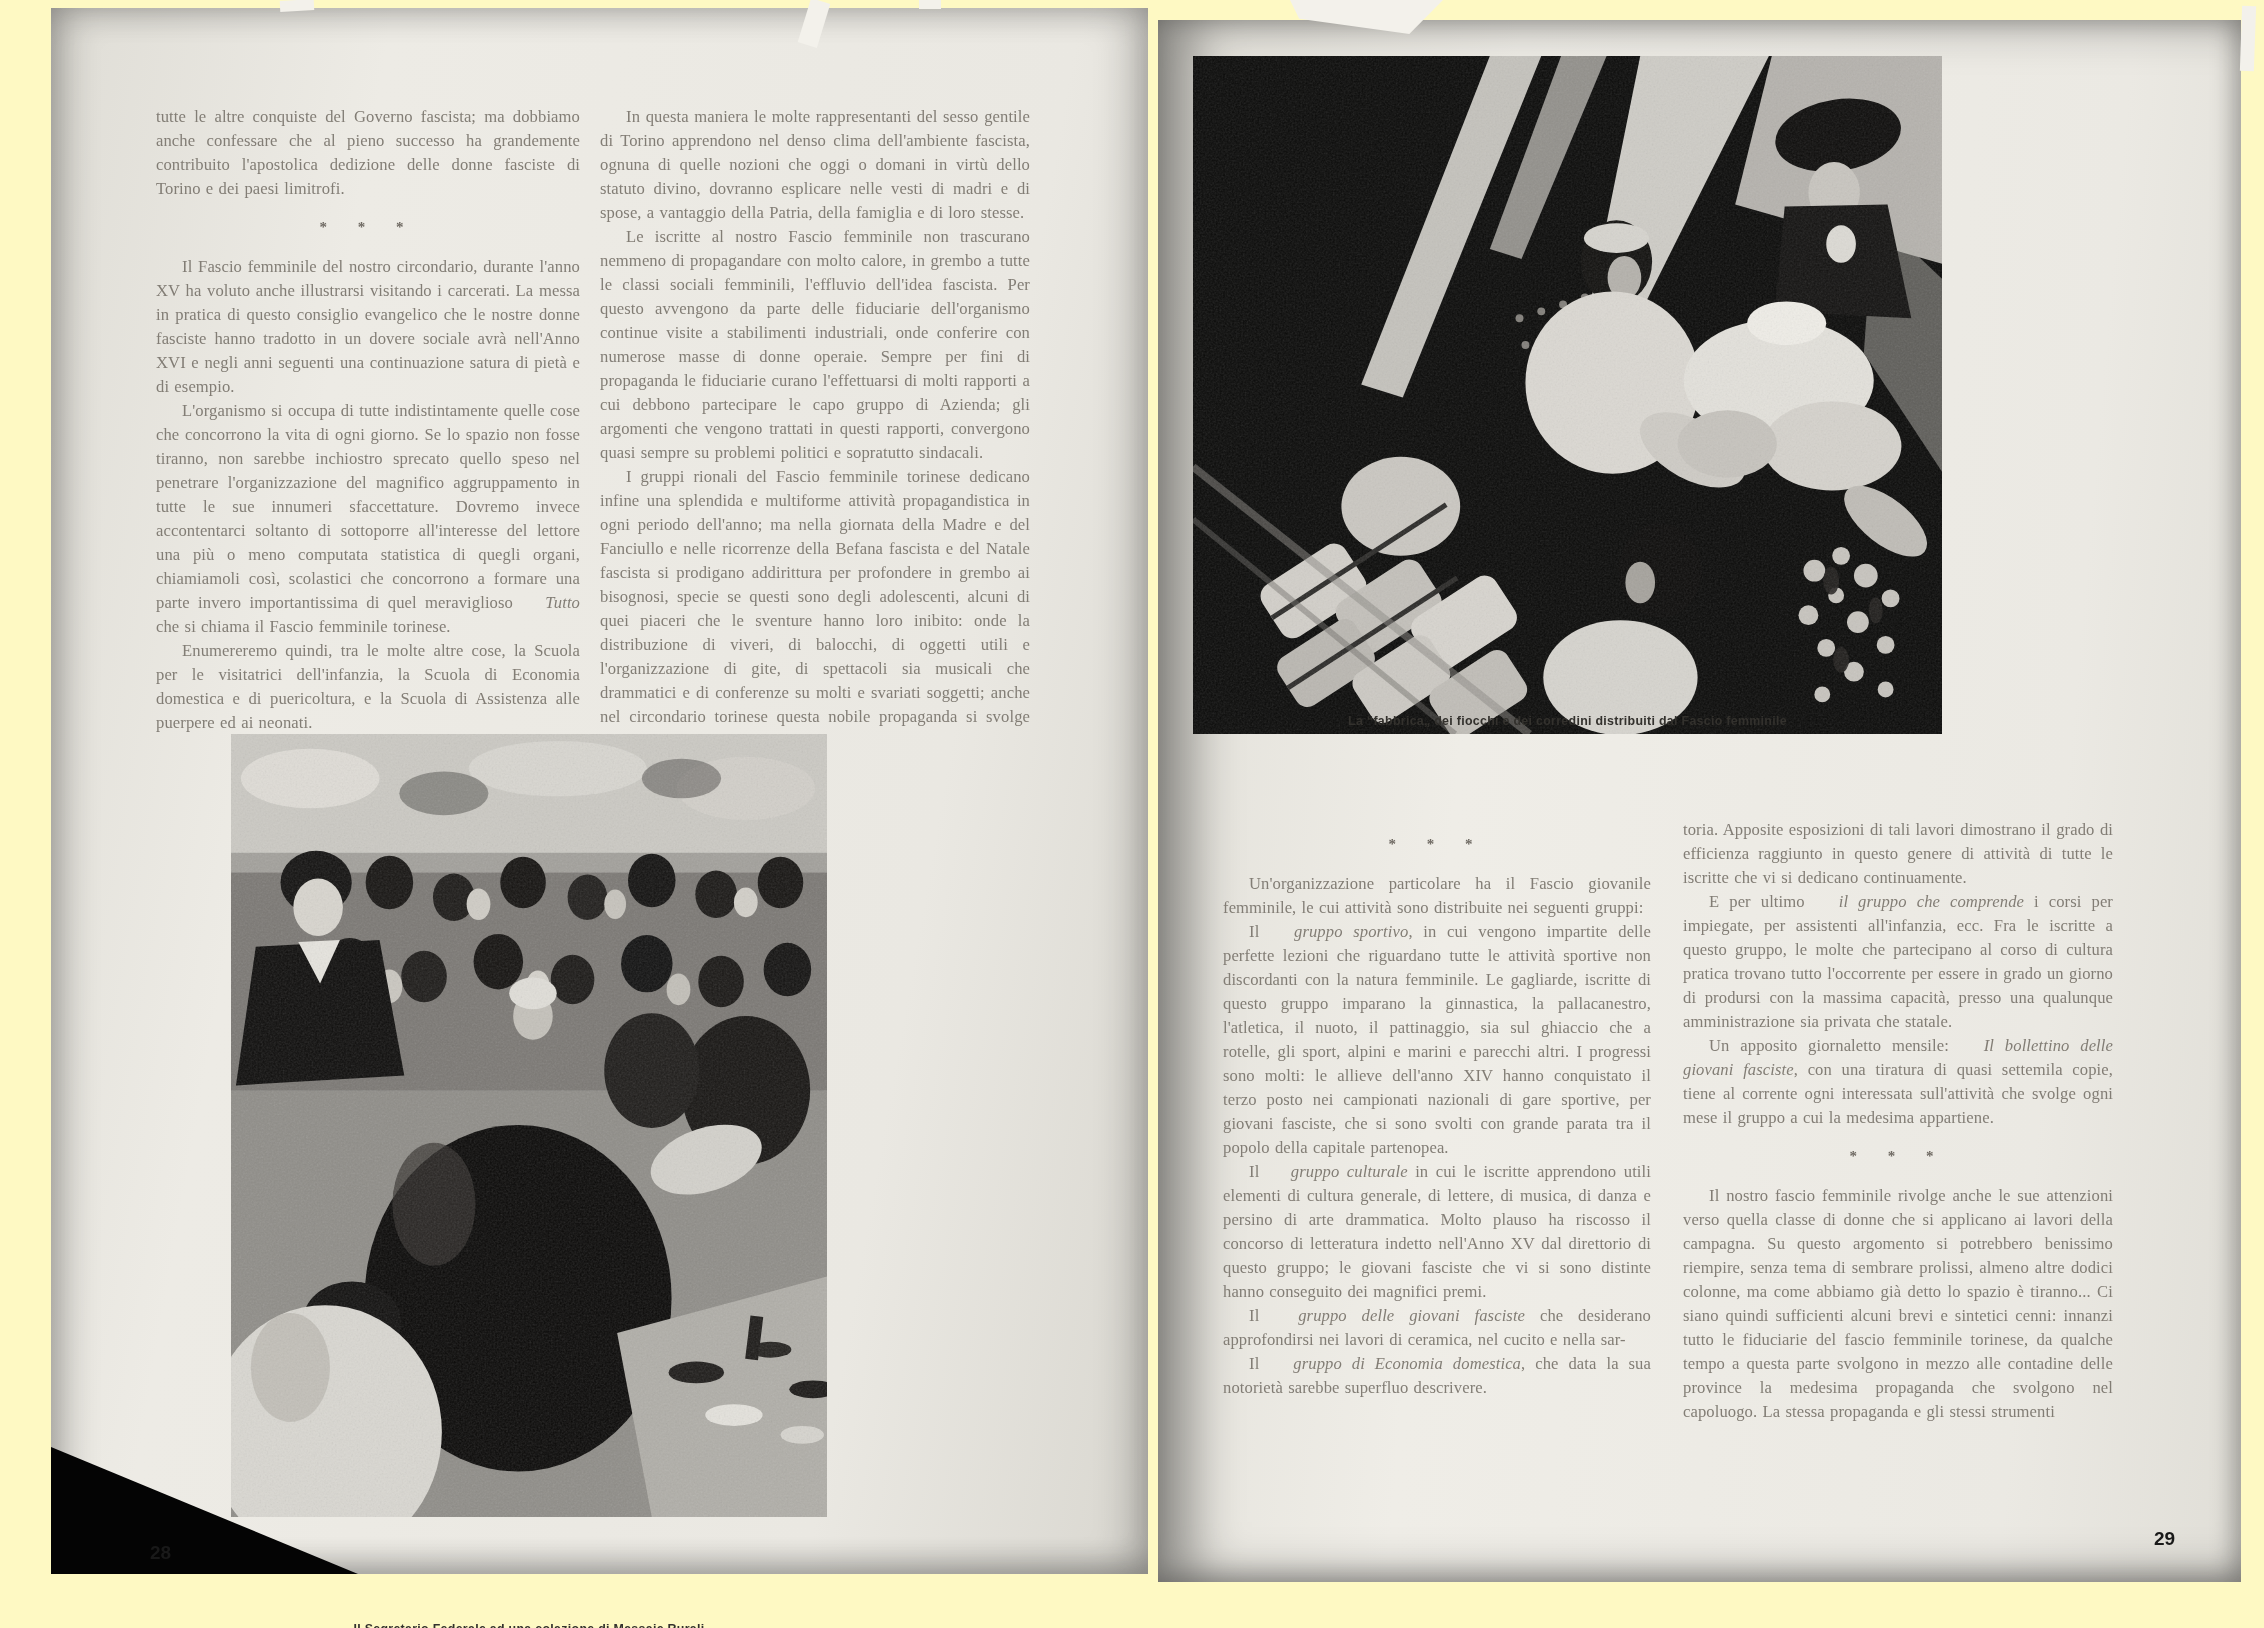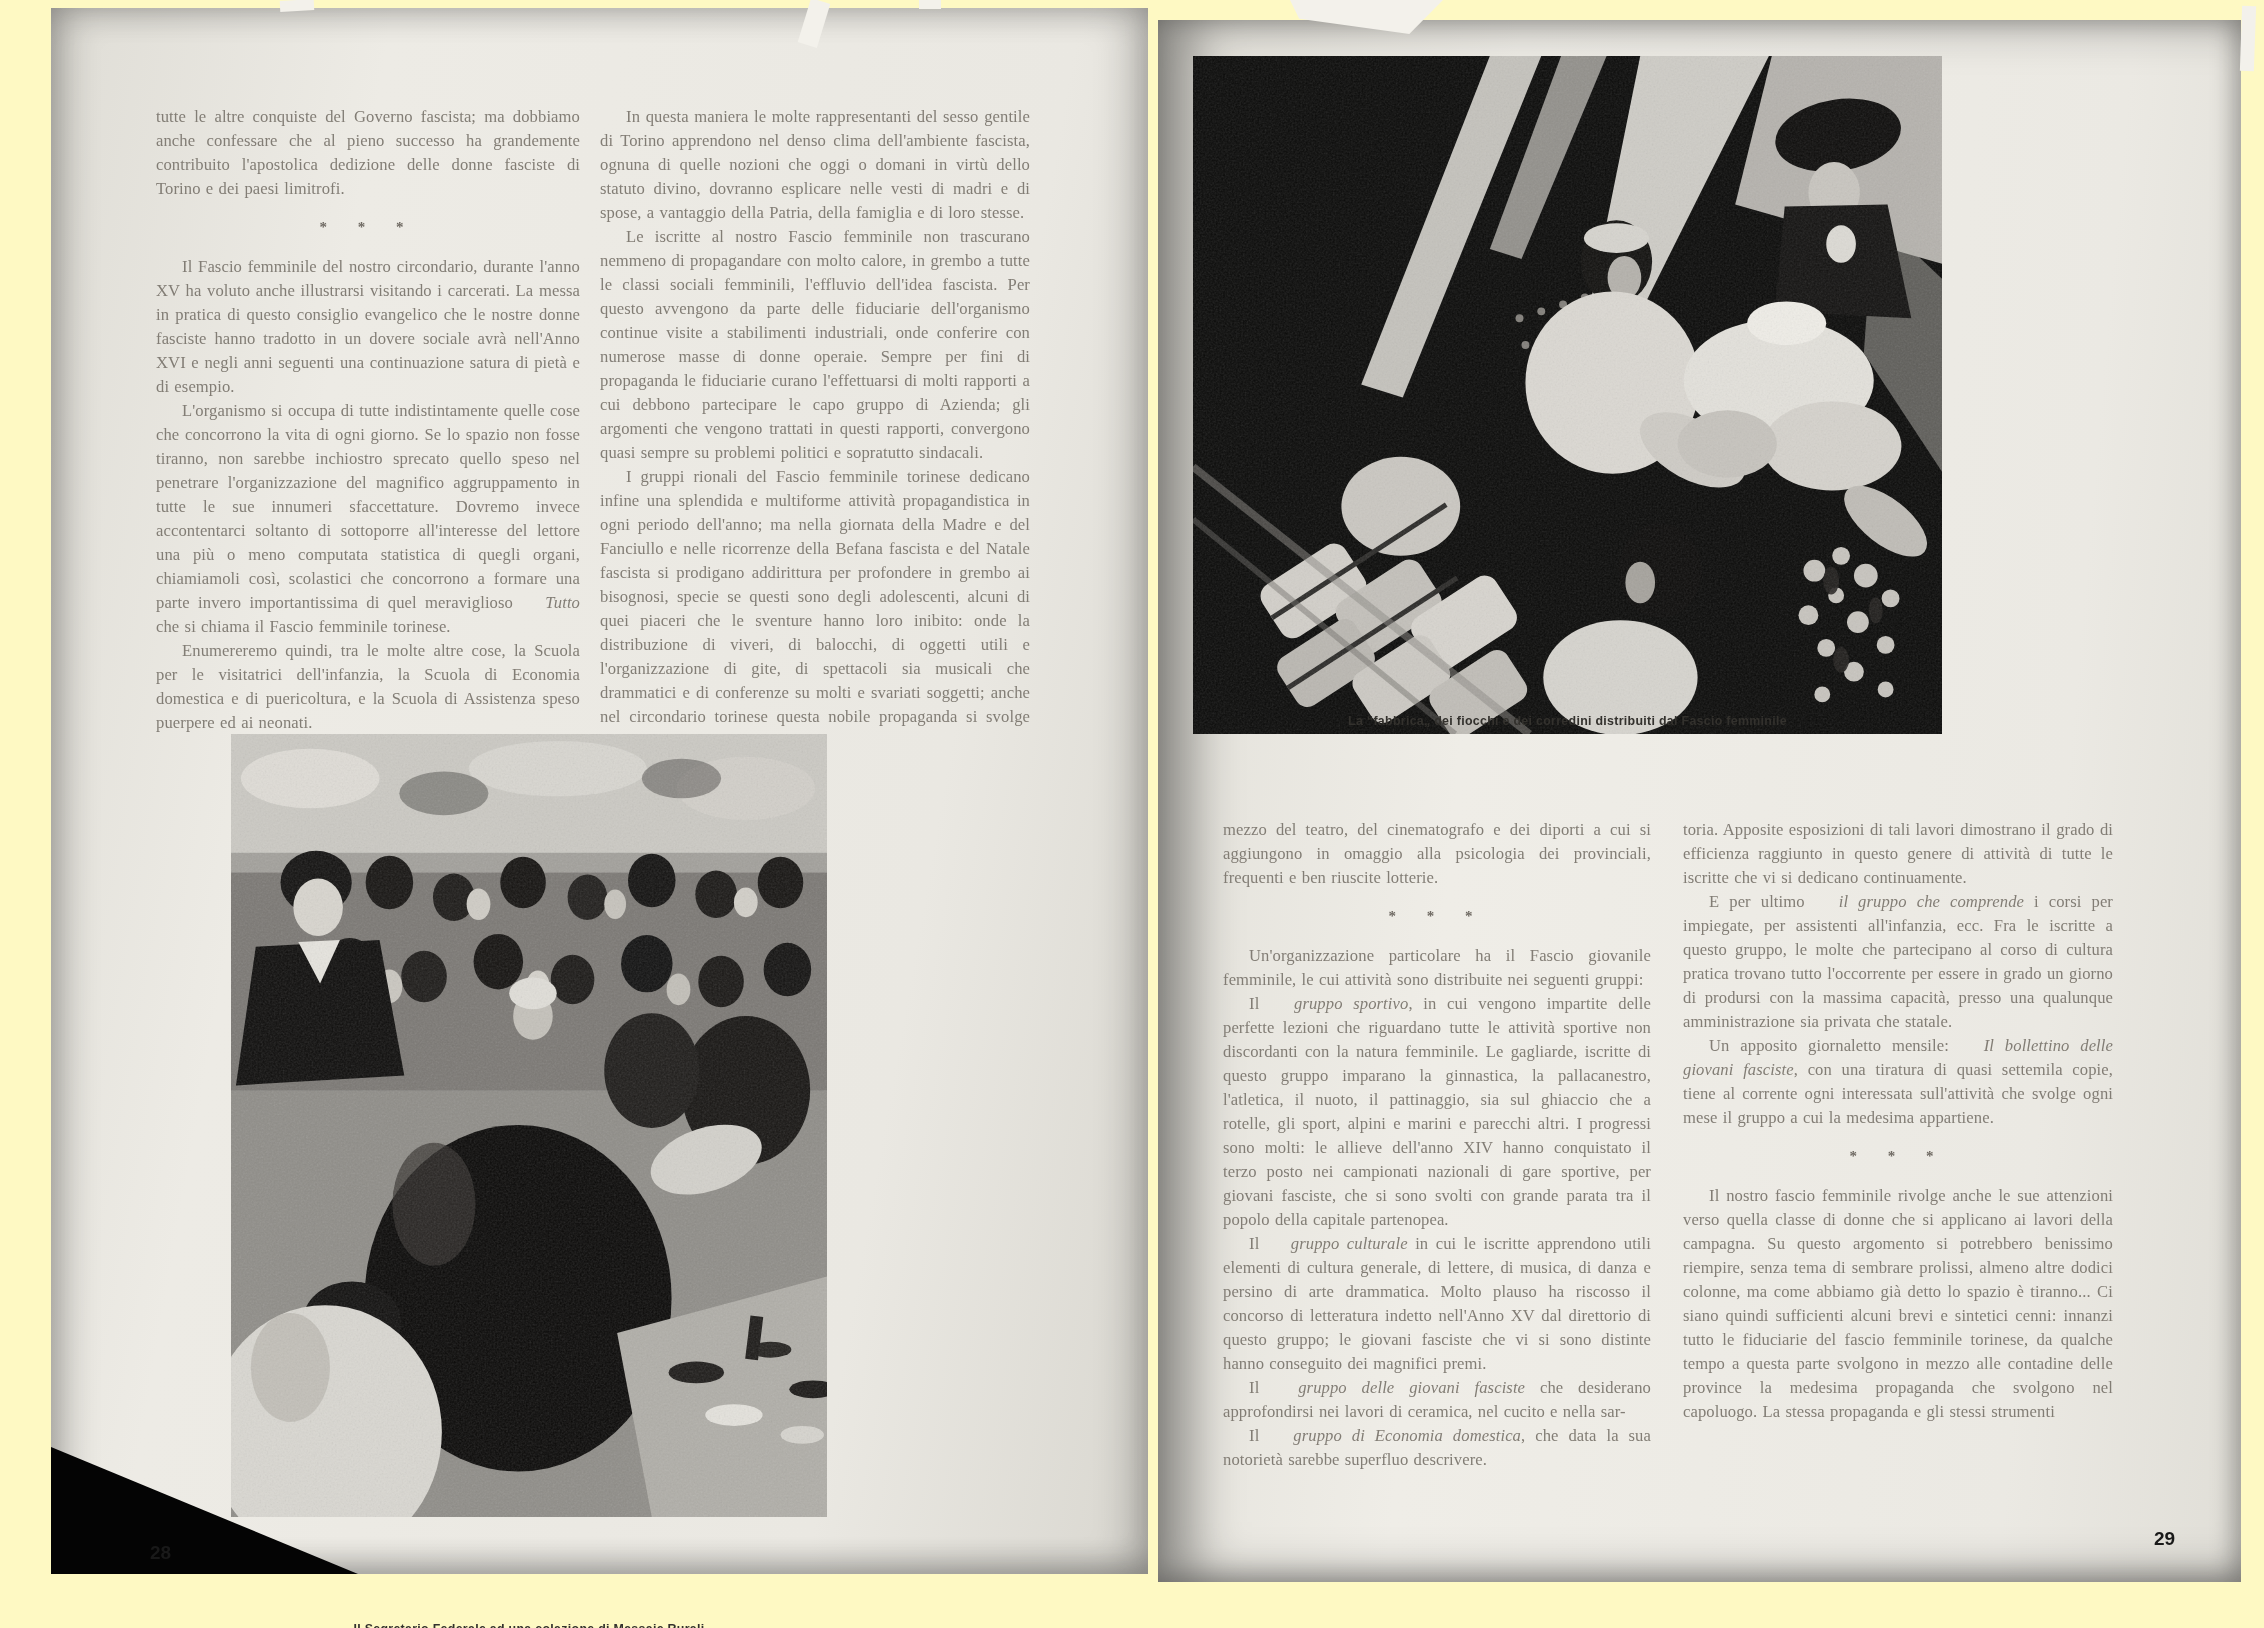--- a/index.html
+++ b/index.html
@@ -64,21 +64,21 @@
   <div class="sliver" id="sliver2"></div>
   <div class="sliver" id="sliver3"></div>
   <div class="sliver" id="sliver4"></div>
   <div class="sliver" id="sliver5"></div>
 
   <div class="textcol" id="lp-col1">
     <p class="cont">tutte le altre conquiste del Governo fascista; ma dobbiamo anche confessare che al pieno successo ha grandemente contribuito l'apostolica dedizione delle donne fasciste di Torino e dei paesi limitrofi.</p>
     <p class="sep">* * *</p>
     <p>Il Fascio femminile del nostro circondario, durante l'anno XV ha voluto anche illustrarsi visitando i carcerati. La messa in pratica di questo consiglio evangelico che le nostre donne fasciste hanno tradotto in un dovere sociale avrà nell'Anno XVI e negli anni seguenti una continuazione satura di pietà e di esempio.</p>
     <p><span>L'organismo si occupa di tutte indistintamente quelle cose che concorrono la vita di ogni giorno. Se lo spazio non fosse tiranno, non sarebbe inchiostro sprecato quello speso nel penetrare l'organizzazione del magnifico aggruppamento in tutte le sue innumeri sfaccettature. Dovremo invece accontentarci soltanto di sottoporre all'interesse del lettore una più o meno computata statistica di quegli organi, chiamiamoli così, scolastici che concorrono a formare una parte invero importantissima di quel meraviglioso </span><span class="it">Tutto</span><span> che si chiama il Fascio femminile torinese.</span></p>
-    <p>Enumereremo quindi, tra le molte altre cose, la Scuola per le visitatrici dell'infanzia, la Scuola di Economia domestica e di puericoltura, e la Scuola di Assistenza speso puerpere ed ai neonati.</p>
+    <p>Enumereremo quindi, tra le molte altre cose, la Scuola per le visitatrici dell'infanzia, la Scuola di Economia domestica e di puericoltura, e la Scuola di Assistenza alle puerpere ed ai neonati.</p>
   </div>
 
   <div class="textcol" id="lp-col2">
     <p>In questa maniera le molte rappresentanti del sesso gentile di Torino apprendono nel denso clima dell'ambiente fascista, ognuna di quelle nozioni che oggi o domani in virtù dello statuto divino, dovranno esplicare nelle vesti di madri e di spose, a vantaggio della Patria, della famiglia e di loro stesse.</p>
     <p>Le iscritte al nostro Fascio femminile non trascurano nemmeno di propagandare con molto calore, in grembo a tutte le classi sociali femminili, l'effluvio dell'idea fascista. Per questo avvengono da parte delle fiduciarie dell'organismo continue visite a stabilimenti industriali, onde conferire con numerose masse di donne operaie. Sempre per fini di propaganda le fiduciarie curano l'effettuarsi di molti rapporti a cui debbono partecipare le capo gruppo di Azienda; gli argomenti che vengono trattati in questi rapporti, convergono quasi sempre su problemi politici e sopratutto sindacali.</p>
     <p>I gruppi rionali del Fascio femminile torinese dedicano infine una splendida e multiforme attività propagandistica in ogni periodo dell'anno; ma nella giornata della Madre e del Fanciullo e nelle ricorrenze della Befana fascista e del Natale fascista si prodigano addirittura per profondere in grembo ai bisognosi, specie se questi sono degli adolescenti, alcuni di quei piaceri che le sventure hanno loro inibito: onde la distribuzione di viveri, di balocchi, di oggetti utili e l'organizzazione di gite, di spettacoli sia musicali che drammatici e di conferenze su molti e svariati soggetti; anche nel circondario torinese questa nobile propaganda si svolge per</p>
   </div>
 
   <div class="photo" id="photo-left">
     <svg viewBox="0 0 602 791" preserveAspectRatio="none">
@@ -258,21 +258,20 @@
         <ellipse cx="645" cy="530" rx="8" ry="14"></ellipse>
           <ellipse cx="690" cy="560" rx="7" ry="13"></ellipse>
           <ellipse cx="655" cy="610" rx="8" ry="13"></ellipse>
       </g>
       <rect width="757" height="685" filter="url(#grainR)" opacity="0.16"></rect>
     </svg>
   </div>
   <div class="caption" id="cap-right">La “fabbrica„ dei fiocchi e dei corredini distribuiti dal Fascio femminile</div>
 
   <div class="textcol" id="rp-col1">
-    <p class="cont">mezzo del teatro, del cinematografo e dei diporti a cui si aggiungono in omaggio alla psicologia dei provinciali, frequenti e ben riuscite lotterie.</p>
     <p class="sep">* * *</p>
     <p>Un'organizzazione particolare ha il Fascio giovanile femminile, le cui attività sono distribuite nei seguenti gruppi:</p>
     <p><span>Il </span><span class="it">gruppo sportivo</span><span>, in cui vengono impartite delle perfette lezioni che riguardano tutte le attività sportive non discordanti con la natura femminile. Le gagliarde, iscritte di questo gruppo imparano la ginnastica, la pallacanestro, l'atletica, il nuoto, il pattinaggio, sia sul ghiaccio che a rotelle, gli sport, alpini e marini e parecchi altri. I progressi sono molti: le allieve dell'anno XIV hanno conquistato il terzo posto nei campionati nazionali di gare sportive, per giovani fasciste, che si sono svolti con grande parata tra il popolo della capitale partenopea.</span></p>
     <p><span>Il </span><span class="it">gruppo culturale</span><span> in cui le iscritte apprendono utili elementi di cultura generale, di lettere, di musica, di danza e persino di arte drammatica. Molto plauso ha riscosso il concorso di letteratura indetto nell'Anno XV dal direttorio di questo gruppo; le giovani fasciste che vi si sono distinte hanno conseguito dei magnifici premi.</span></p>
     <p><span>Il </span><span class="it">gruppo delle giovani fasciste</span><span> che desiderano approfondirsi nei lavori di ceramica, nel cucito e nella sar-</span></p>
     <p><span>Il </span><span class="it">gruppo di Economia domestica</span><span>, che data la sua notorietà sarebbe superfluo descrivere.</span></p>
   </div>
 
   <div class="textcol" id="rp-col2">
     <p class="cont">toria. Apposite esposizioni di tali lavori dimostrano il grado di efficienza raggiunto in questo genere di attività di tutte le iscritte che vi si dedicano continuamente.</p>

